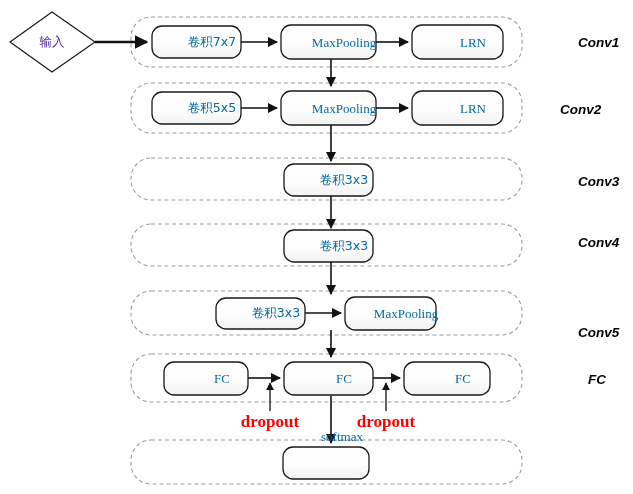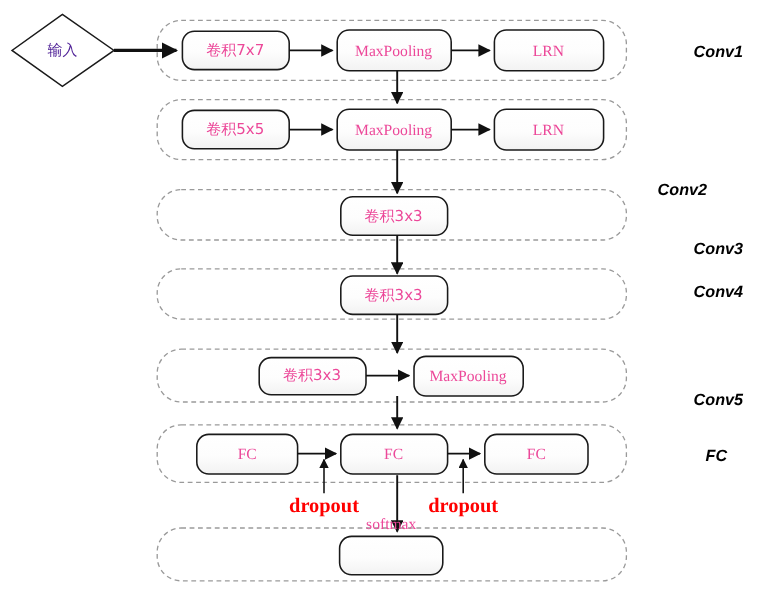--- a/index.html
+++ b/index.html
@@ -14,22 +14,23 @@
   .grp{fill:none;stroke:#9a9a9a;stroke-width:1.1;stroke-dasharray:4 3;}
   .nodebox{fill:url(#boxgrad);stroke:#1a1a1a;stroke-width:1.3;}
   .diamond{fill:#ffffff;stroke:#1a1a1a;stroke-width:1.2;}
   .edge{stroke:#111;stroke-width:1.6;fill:none;}
   .edge-thick{stroke:#111;stroke-width:2.6;fill:none;}
   .edge-thin{stroke:#111;stroke-width:1.3;fill:none;}
   
   .lbl{position:absolute;white-space:nowrap;line-height:1;}
   .nodetext{
     font-family:"Liberation Serif","DejaVu Serif",serif;
-    font-size:13px;color:#ec4899;text-align:center;
+    font-size:13px;color:#0369a1;text-align:center;
     transform:translate(-50%,-50%);
+    margin-left:16px;
   }
   .cjk{font-family:"DejaVu Sans","Liberation Sans",sans-serif;font-size:12.5px;}
   .grouplabel{
     font-family:Liberation Sans, sans-serif;
     font-size:13.5px;font-weight:bold;font-style:italic;color:#000;
     transform:translate(0,-50%);
   }
   .dropout{
     font-family:"Liberation Serif","DejaVu Serif",serif;
     font-size:17px;font-weight:bold;color:#ff0000;
@@ -125,24 +126,24 @@
   <div class="lbl diamondtext" style="left:52px;top:42px;">输入</div>
 
   <div class="lbl nodetext cjk" style="left:196px;top:42px;">卷积7x7</div>
   <div class="lbl nodetext" style="left:328px;top:42px;">MaxPooling</div>
   <div class="lbl nodetext" style="left:457px;top:42px;">LRN</div>
   <div class="lbl grouplabel" style="left:578px;top:43px;">Conv1</div>
 
   <div class="lbl nodetext cjk" style="left:196px;top:108px;">卷积5x5</div>
   <div class="lbl nodetext" style="left:328px;top:108px;">MaxPooling</div>
   <div class="lbl nodetext" style="left:457px;top:108px;">LRN</div>
-  <div class="lbl grouplabel" style="left:548px;top:110px;margin-top:48px;">Conv2</div>
+  <div class="lbl grouplabel" style="left:560px;top:110px;">Conv2</div>
 
   <div class="lbl nodetext cjk" style="left:328px;top:180px;">卷积3x3</div>
-  <div class="lbl grouplabel" style="left:578px;top:182px;margin-top:25px;">Conv3</div>
+  <div class="lbl grouplabel" style="left:578px;top:182px;">Conv3</div>
 
   <div class="lbl nodetext cjk" style="left:328px;top:246px;">卷积3x3</div>
   <div class="lbl grouplabel" style="left:578px;top:243px;">Conv4</div>
 
   <div class="lbl nodetext cjk" style="left:260px;top:313px;">卷积3x3</div>
   <div class="lbl nodetext" style="left:390px;top:313px;">MaxPooling</div>
   <div class="lbl grouplabel" style="left:578px;top:333px;">Conv5</div>
 
   <div class="lbl nodetext" style="left:206px;top:378px;">FC</div>
   <div class="lbl nodetext" style="left:328px;top:378px;">FC</div>

